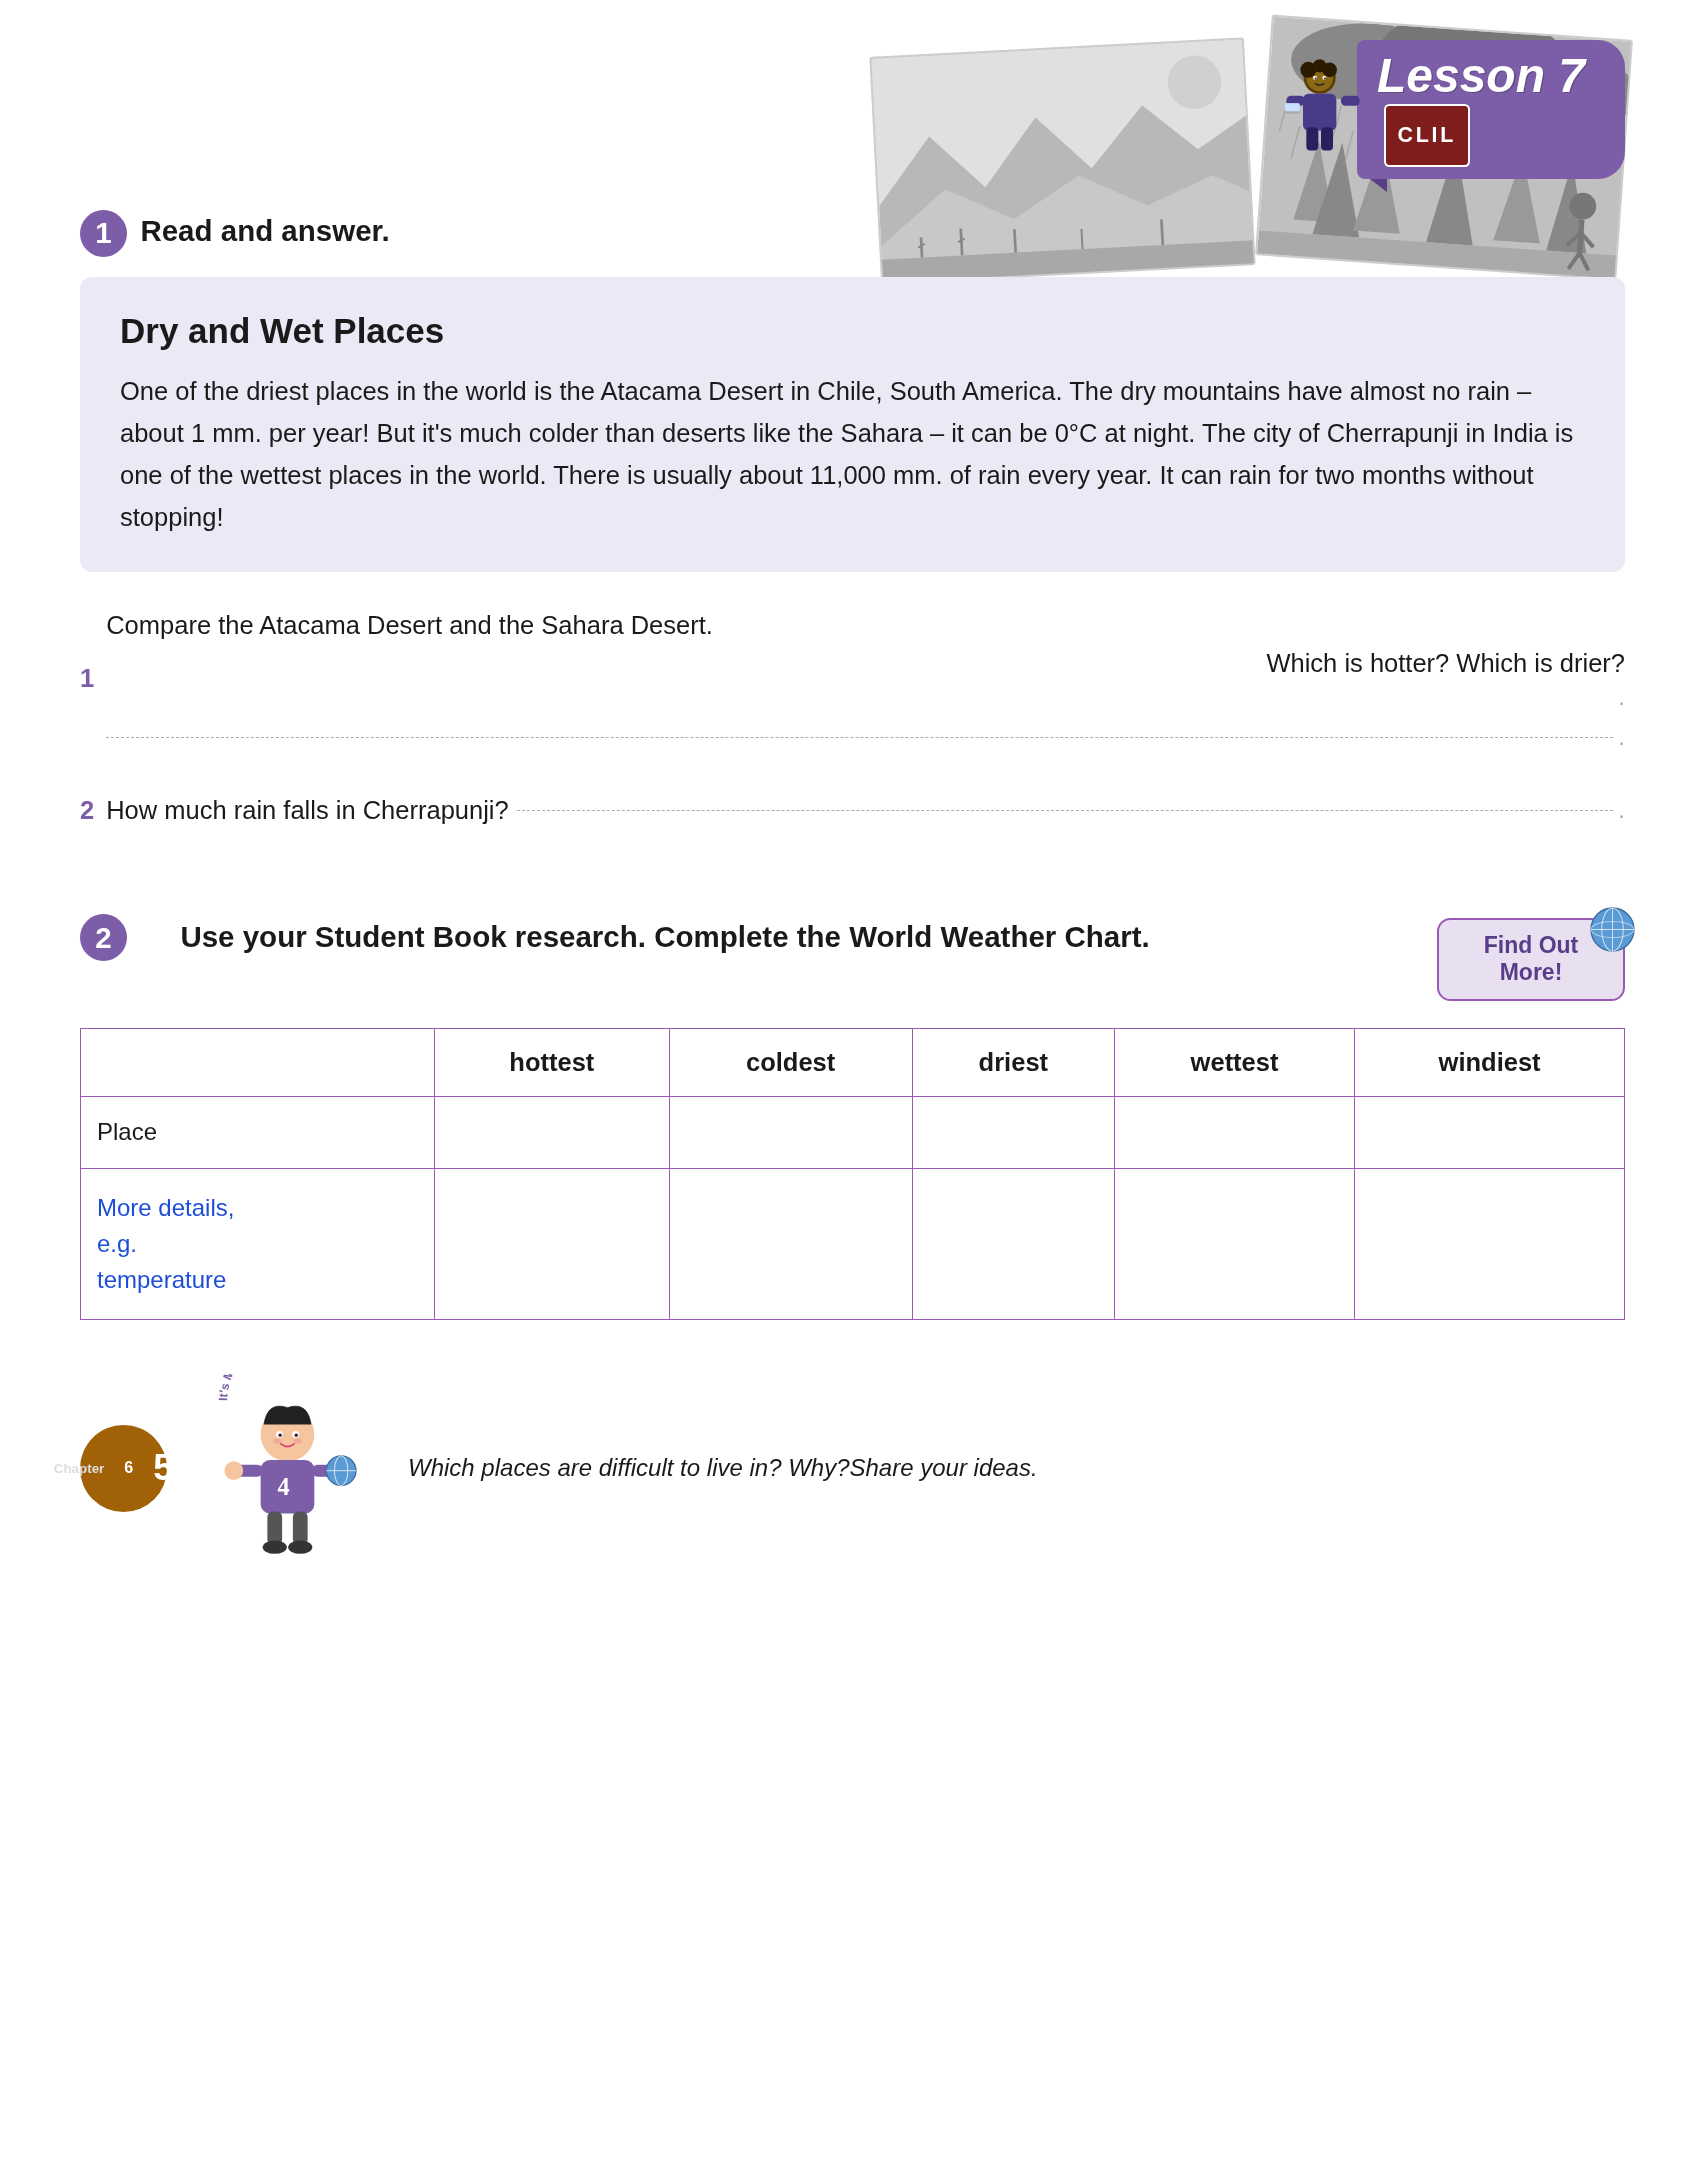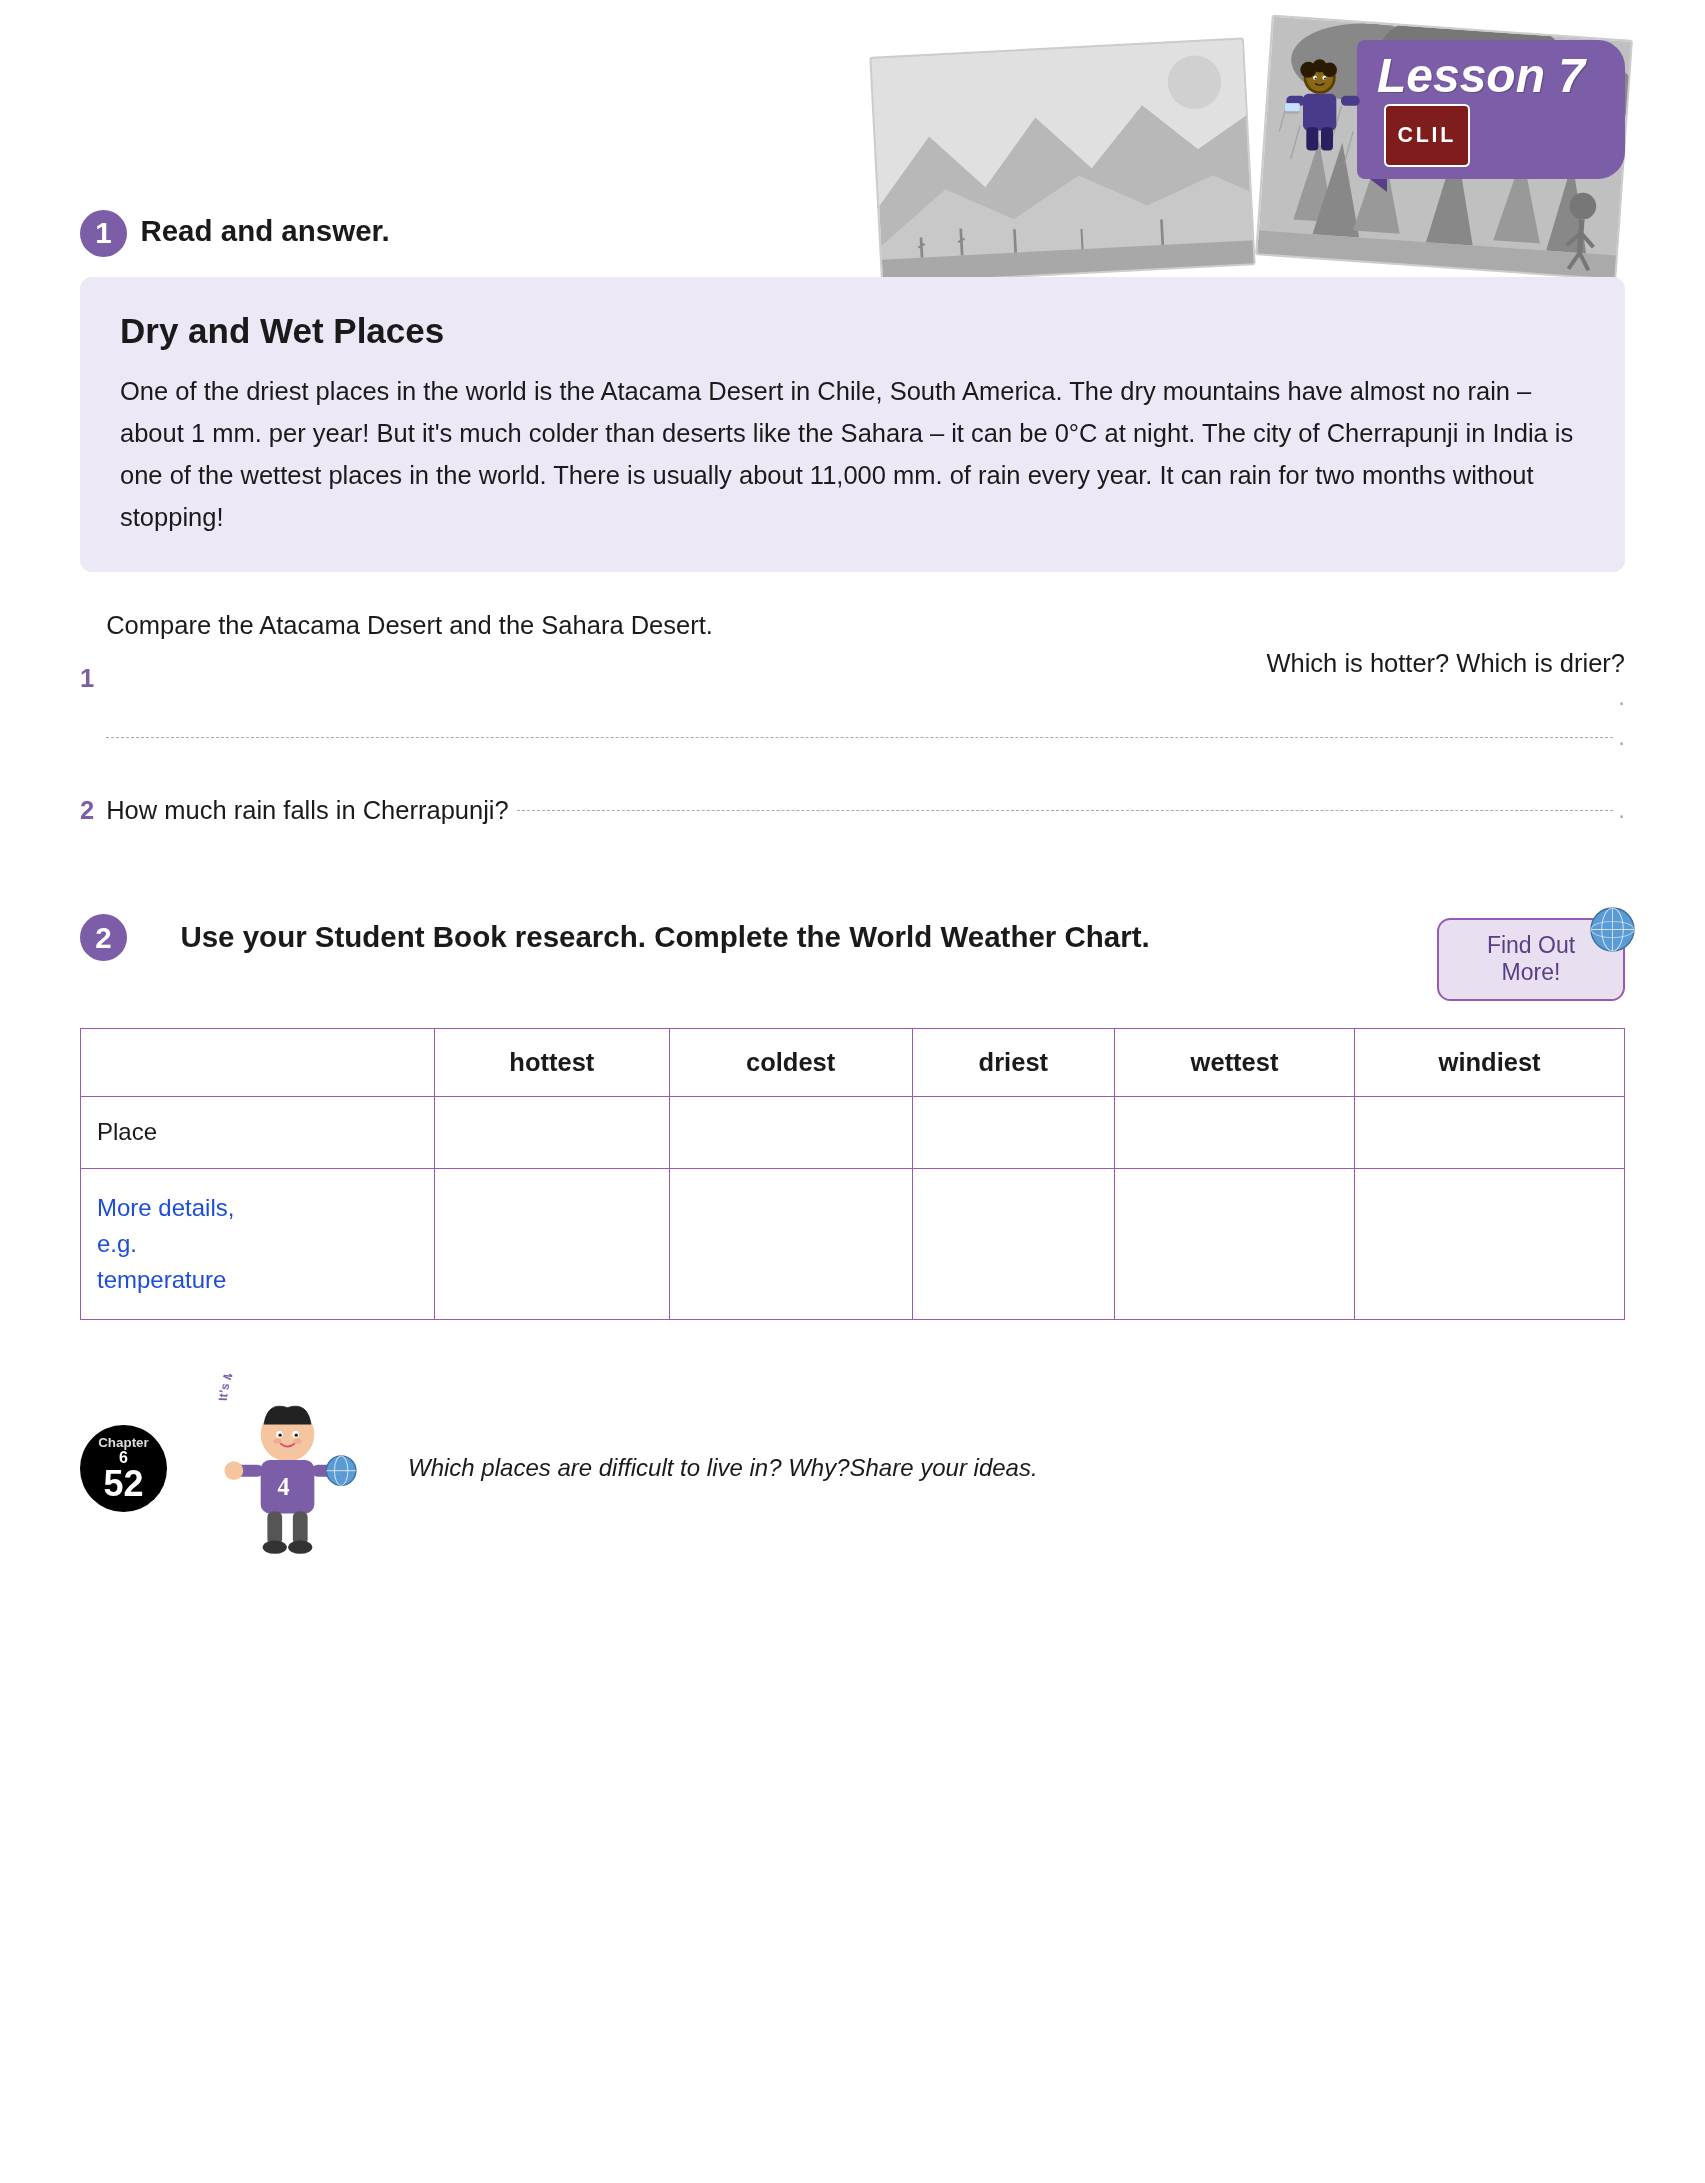--- a/index.html
+++ b/index.html
@@ -245,21 +245,21 @@
       flex-direction: column;
       align-items: center;
       min-width: 188px;
       flex-shrink: 0;
       margin-left: 27px;
       position: relative;
     }
 
     .find-out-more-text {
       font-size: 23px;
-      font-weight: 400;
+      font-weight: 700;
       color: #5a3d88;
       text-align: center;
       line-height: 1.2;
     }
 
     .globe-icon {
       position: absolute;
       top: -13.4px;
       right: -13.4px;
       width: 47px;
@@ -311,28 +311,29 @@
       display: flex;
       align-items: center;
       margin-top: 40px;
       gap: 40px;
     }
 
     .chapter-badge {
       width: 87px;
       height: 87px;
       border-radius: 50%;
-      background: #000000;
-      display: flex;
-      flex-direction: column;
+      background: #a16207;
+      display: flex;
+      flex-direction: row;
       align-items: center;
       justify-content: center;
       color: #fff;
       position: relative;
       flex-shrink: 0;
+      gap: 20px;
     }
 
     .chapter-text {
       font-size: 14.7px;
       font-weight: 700;
       color: #fff;
       line-height: 1;
     }
 
     .footer-mascot {

